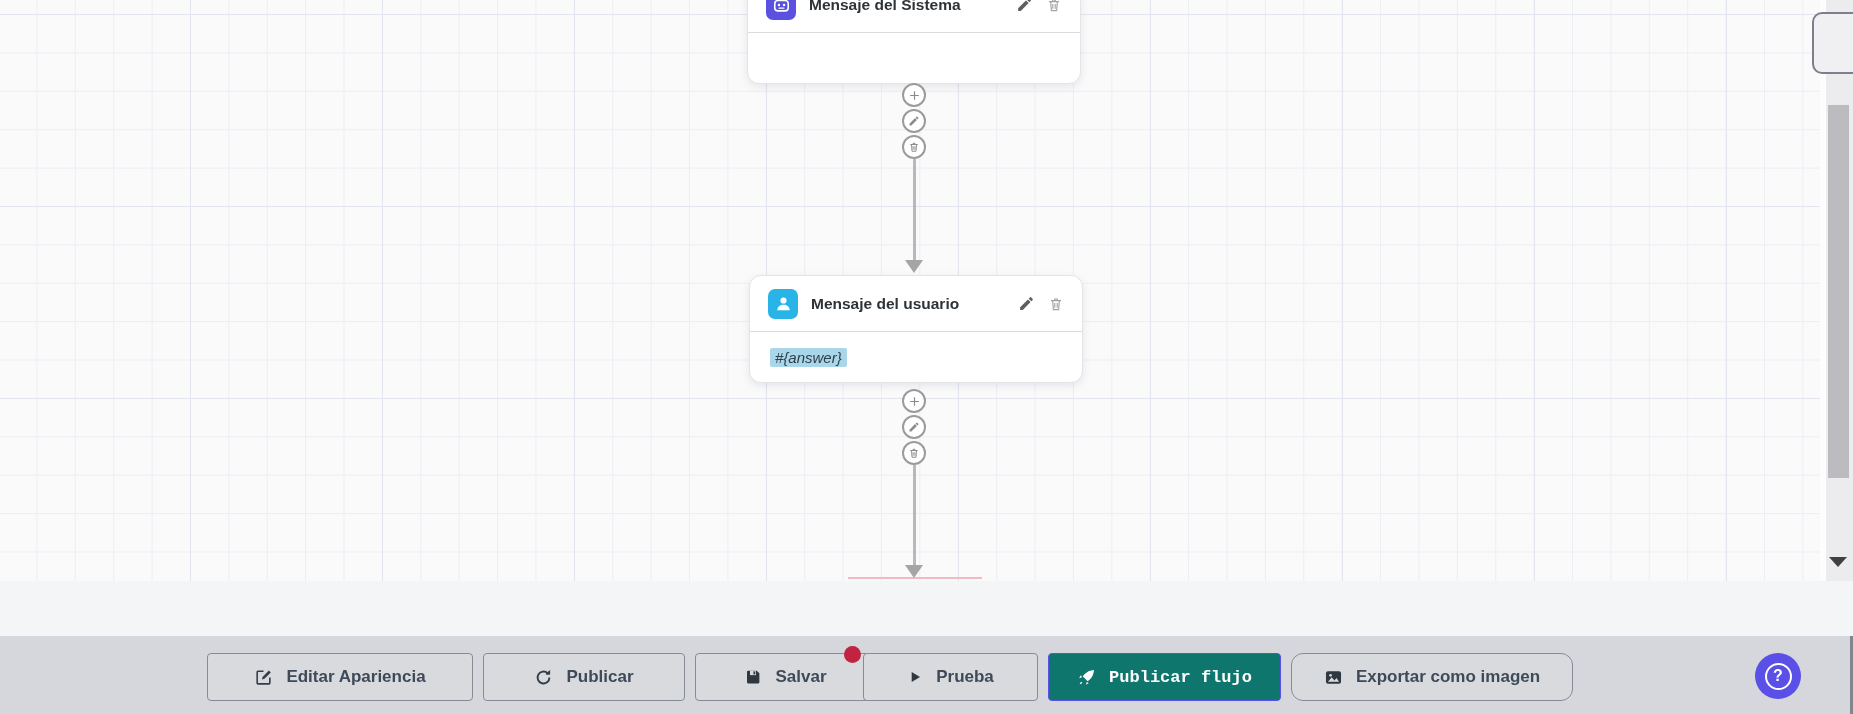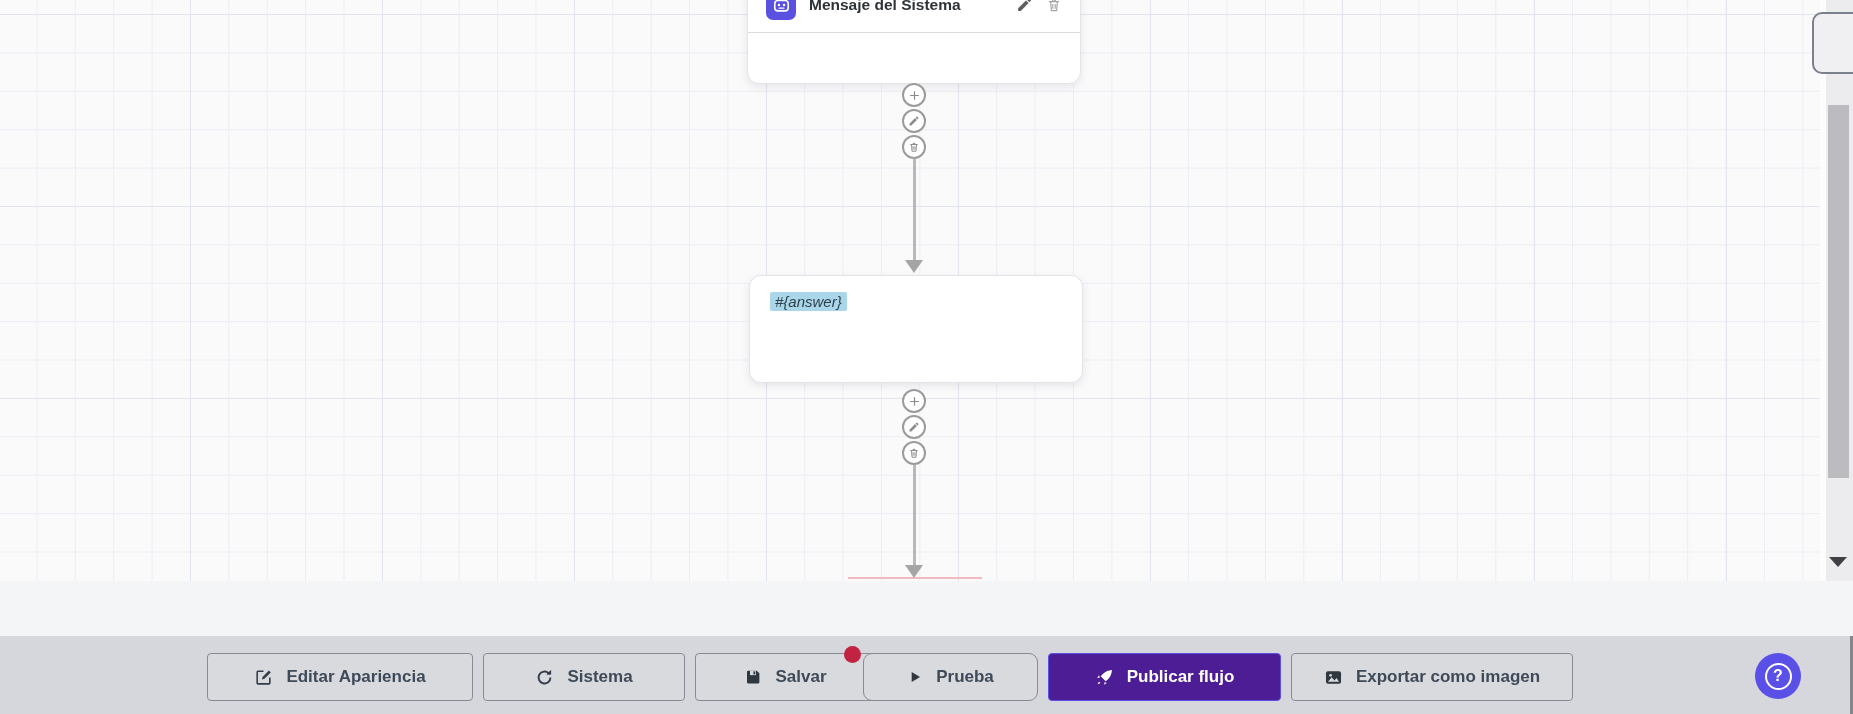--- a/index.html
+++ b/index.html
@@ -82,27 +82,27 @@
   
   .mid-band{position:absolute;left:0;top:581px;width:1853px;height:55px;background:#f4f5f7;}
   .toolbar{position:absolute;left:0;top:636px;width:1853px;height:78px;background:#d6d7dc;}
   .tb{
     position:absolute;top:653px;height:48px;box-sizing:border-box;
     display:flex;align-items:center;justify-content:center;gap:13px;
     background:#d9dade;border:1.5px solid #878b96;border-radius:4px;
     font-family:"Liberation Sans",sans-serif;
     font-size:17px;font-weight:bold;color:#3f4a59;cursor:pointer;padding:0;
   }
-  .tb.primary{background:#4c1d95;border:1.5px solid #5950e8;color:#ffffff;}
+  .tb.primary{background:#0f766e;border:1.5px solid #5950e8;color:#ffffff;font-family:Liberation Mono, monospace;}
   #btn-edit-appearance{left:207px;width:266px;}
   #btn-reload{left:483px;width:202px;}
   #btn-save{left:695px;width:181px;}
-  #btn-test{left:863px;width:175px;border-radius:9px;}
+  #btn-test{left:863px;width:175px;}
   #btn-publish{left:1048px;width:233px;}
-  #btn-export{left:1291px;width:282px;}
+  #btn-export{left:1291px;width:282px;border-radius:12px;}
   .unsaved-dot{
     position:absolute;left:844px;top:646px;width:17px;height:17px;
     border-radius:50%;background:#c12340;z-index:5;
   }
   .help-btn{
     position:absolute;left:1755px;top:653px;width:46px;height:46px;
     border-radius:50%;background:#5a50e8;border:none;cursor:pointer;
     display:flex;align-items:center;justify-content:center;z-index:5;padding:0;
   }
   .help-ring{
@@ -184,20 +184,45 @@
 </button>
 <button class="conn-btn" style="top:135px;">
   <span>
     <svg width="12" height="12" viewBox="0 0 24 24" fill="none" stroke="currentColor" stroke-width="1.9">
         <path d="M4.5 7h15M10 7V4.5h4V7M7 7l1 13.5h8L17 7M10.2 10.5v7M13.8 10.5v7"></path>
       </svg>
   </span>
 </button>
 
 <div class="node-card" id="card-user">
+  <div class="card-header">
+    <span class="icon-badge user">
+      <svg width="19" height="19" viewBox="0 0 24 24">
+        <circle cx="12" cy="8.2" r="3.9" fill="#ffffff"></circle>
+        <path d="M4.2 20.5c0-4.4 3.6-6.9 7.8-6.9s7.8 2.5 7.8 6.9z" fill="#ffffff"></path>
+      </svg>
+    </span>
+    <span class="card-title">Mensaje del usuario</span>
+    <span class="card-actions">
+      <button class="conn-btn" style="position:static;border:none;background:none;width:auto;height:auto;">
+        <span class="act-pencil">
+          <svg width="17" height="17" viewBox="0 0 24 24" fill="currentColor">
+            <path d="M3 17.25V21h3.75L17.81 9.94l-3.75-3.75L3 17.25zM20.71 7.04a1 1 0 0 0 0-1.41l-2.34-2.34a1 1 0 0 0-1.41 0l-1.83 1.83 3.75 3.75 1.83-1.83z"></path>
+          </svg>
+        </span>
+      </button>
+      <button class="conn-btn" style="position:static;border:none;background:none;width:auto;height:auto;">
+        <span class="act-trash">
+          <svg width="16" height="16" viewBox="0 0 24 24" fill="none" stroke="currentColor" stroke-width="1.7">
+            <path d="M4.5 7h15M10 7V4.5h4V7M7 7l1 13.5h8L17 7M10.2 10.5v7M13.8 10.5v7"></path>
+          </svg>
+        </span>
+      </button>
+    </span>
+  </div>
   <div class="card-body centered">
     <span class="answer-chip">#{answer}</span>
   </div>
 </div>
 
 <div class="conn-line" id="line-2"></div>
 <div class="conn-arrow" id="arrow-2"></div>
 <button class="conn-btn" style="top:389px;">
   <span>
     <svg width="13" height="13" viewBox="0 0 24 24" fill="none" stroke="currentColor" stroke-width="2.2">
@@ -241,21 +266,21 @@
 </button>
 
 <button class="tb" id="btn-reload">
   <span>
     <svg width="19" height="19" viewBox="0 0 24 24" fill="none" stroke="#333c4a" stroke-width="2.4">
       <path d="M19.5 12a7.5 7.5 0 1 1-2.2-5.3"></path>
       <path d="M19.8 2.8v5h-5" fill="#333c4a" stroke="none"></path>
       <path d="M19.8 3.5v4.3h-4.3z" fill="#333c4a" stroke="#333c4a" stroke-width="1"></path>
     </svg>
   </span>
-  <span>Sistema</span>
+  <span>Publicar</span>
 </button>
 
 <button class="tb" id="btn-save">
   <span>
     <svg width="18" height="18" viewBox="0 0 24 24">
       <path d="M4 5a1.5 1.5 0 0 1 1.5-1.5H17L20.5 7v12A1.5 1.5 0 0 1 19 20.5H5.5A1.5 1.5 0 0 1 4 19V5z" fill="#2f3740"></path>
       <rect x="8" y="3.5" width="8" height="6" fill="#d9dade"></rect>
       <rect x="12.6" y="4.5" width="2.4" height="4" fill="#2f3740"></rect>
     </svg>
   </span>

